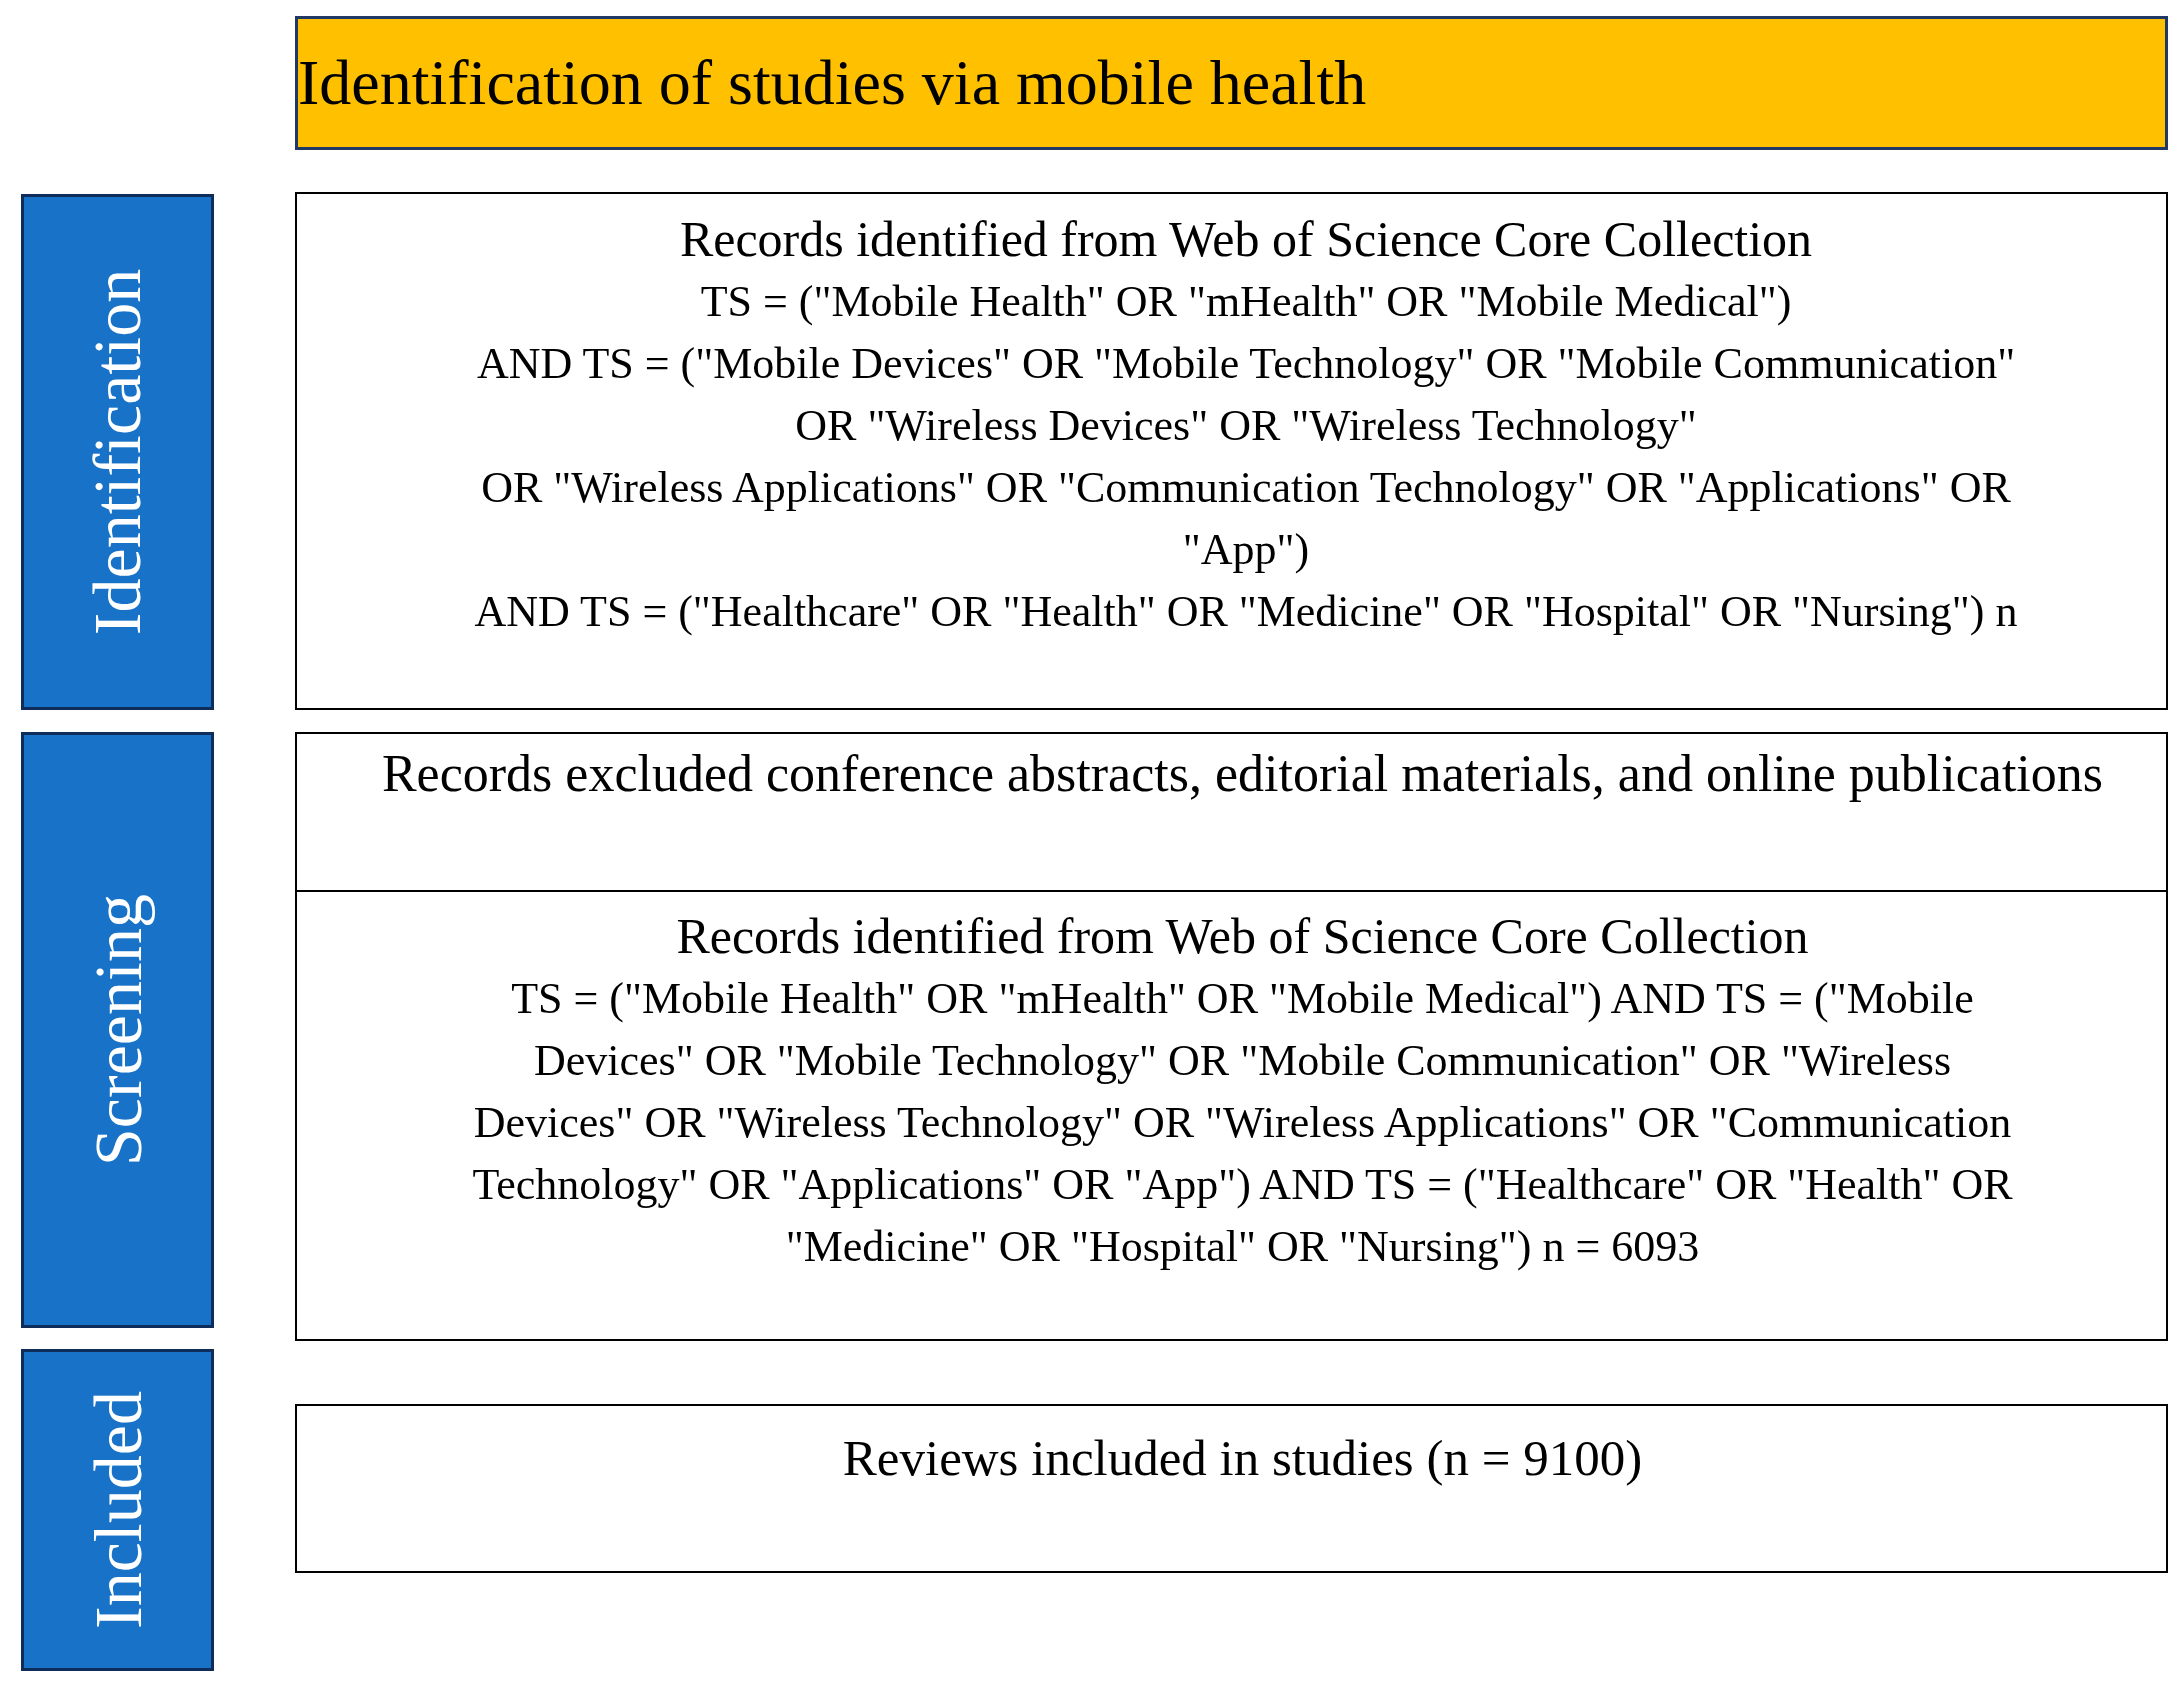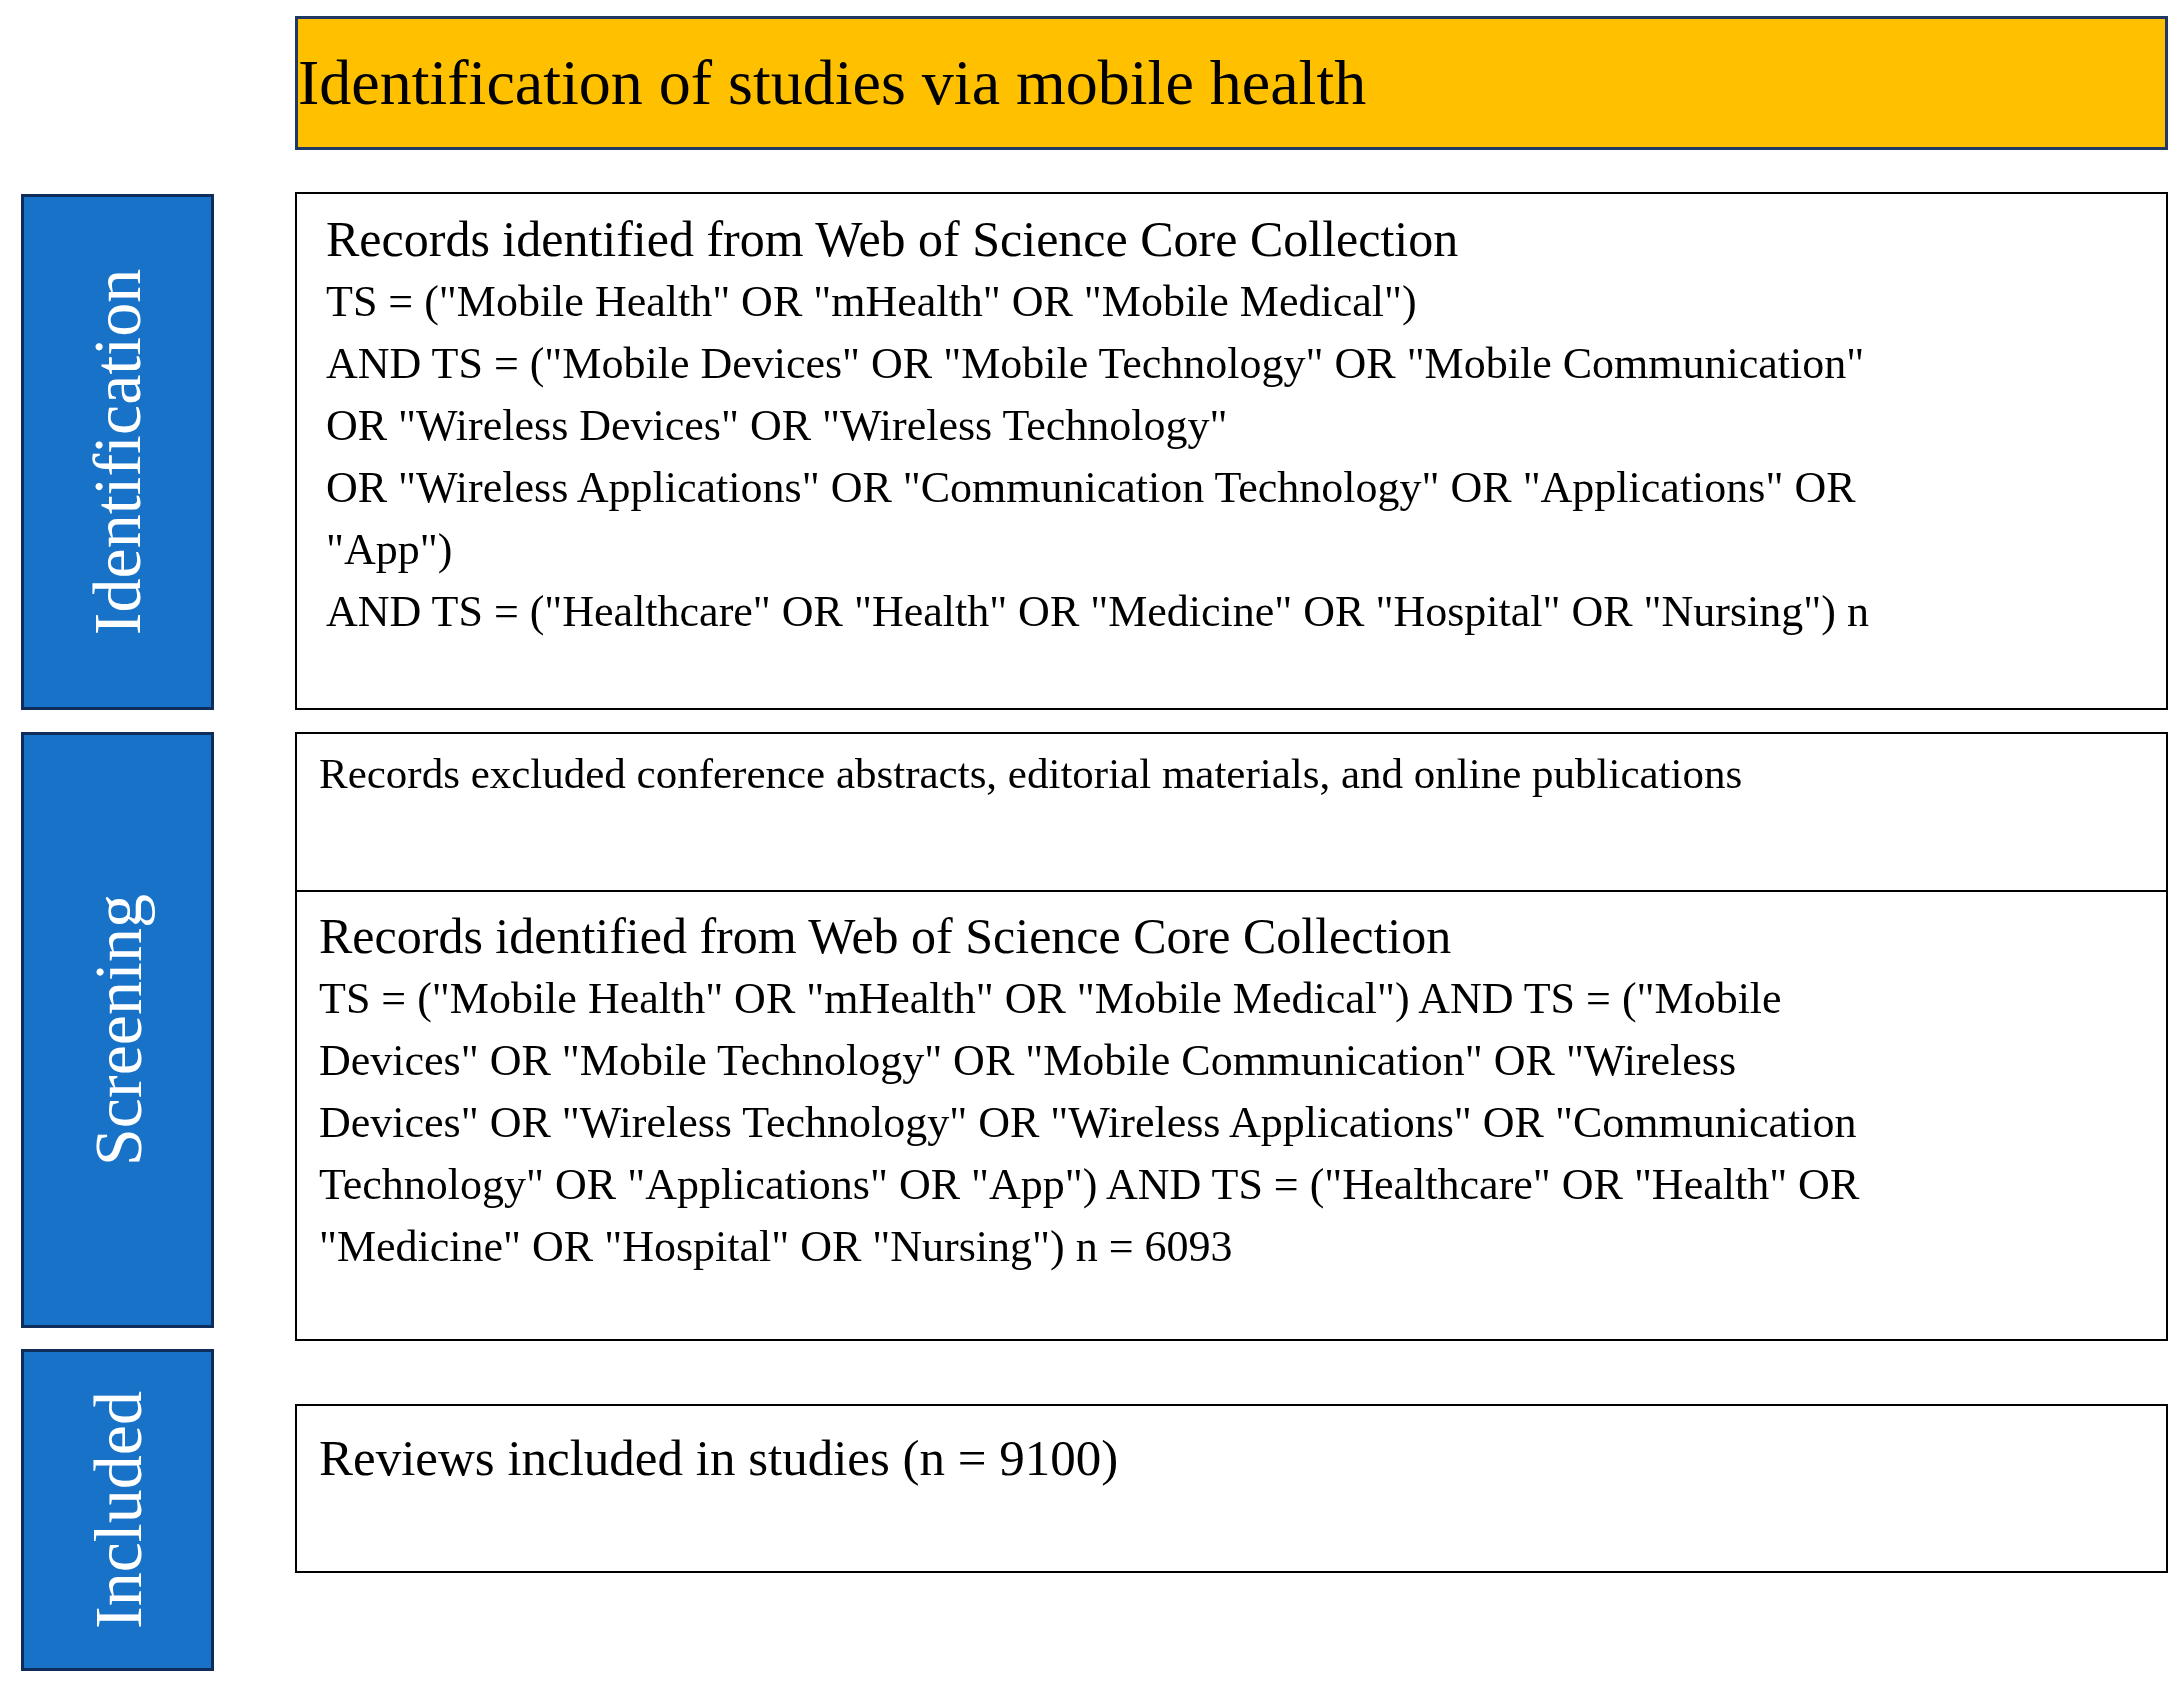--- a/index.html
+++ b/index.html
@@ -8,26 +8,26 @@
   .abs { position:absolute; box-sizing:border-box; }
   .title-box { left:295px; top:15.6px; width:1873px; height:134px;
     background:#ffc000; border:3.2px solid #1f3864;
     display:flex; align-items:center; }
   .title-box span { font-size:64px; line-height:1; margin-right:234px; }
   .stage { left:21px; width:193px; background:#1872c8; border:3.2px solid #0e2d5a;
     display:flex; align-items:center; justify-content:center; }
   .stage span { display:block; transform:rotate(-90deg); white-space:nowrap;
     color:#ffffff; font-size:68px; line-height:1; }
   .box { border:2.6px solid #000; background:#fff; }
-  .line { white-space:nowrap; display:block; }
+  .line { white-space:nowrap; display:block;text-align:center; }
   .ident { left:295px; top:192px; width:1873px; height:518px; padding:13px 0 0 29px; }
   .ident .h { font-size:50px; line-height:64px; }
   .ident .b { font-size:44px; line-height:62px; }
   .scr-top { left:295px; top:732px; width:1873px; height:160px; padding:14.3px 0 0 22px; }
-  .scr-top .b { font-size:43px; line-height:52px; }
+  .scr-top .b { font-size:52px; line-height:52px; }
   .scr-bot { left:295px; top:890px; width:1873px; height:451px; padding:11.7px 0 0 22px; border-top:2.6px solid #000; }
   .scr-bot .h { font-size:50px; line-height:64px; }
   .scr-bot .b { font-size:44px; line-height:62px; }
   .incl { left:295px; top:1404px; width:1873px; height:169px; padding:17px 0 0 22px; }
   .incl .b { font-size:51px; line-height:70px; }
 </style>
 </head>
 <body>
 
 <div class="abs title-box">

